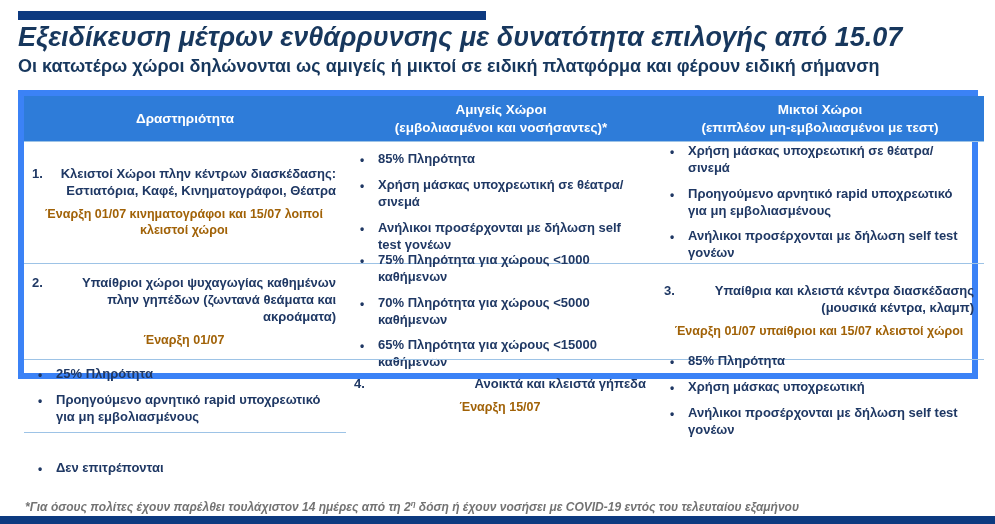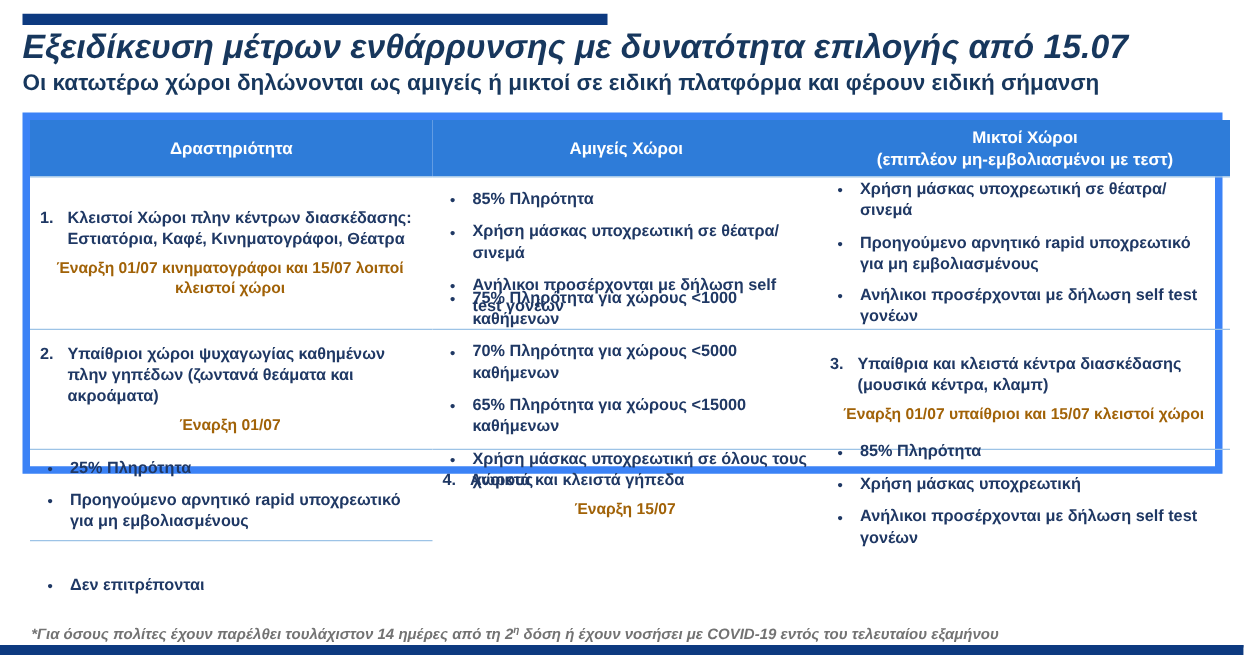--- a/index.html
+++ b/index.html
@@ -29,21 +29,21 @@
     text-align:center; line-height:1.3;
   }
   .cell {
     border-top:1px solid #9dc3e6;
     display:flex; flex-direction:column; justify-content:center;
     color:#1f3864; font-weight:bold; font-size:13px; line-height:1.3;
   }
   .col-act { padding:6px 10px 6px 8px; }
   .act-line { display:flex; }
   .act-num { width:22px; flex:0 0 22px; }
-  .act-text { flex:1; }
+  .act-text { flex:1;text-align:right; }
   .start-note {
     margin-top:7px; text-align:center; color:#a16207; font-size:12.5px; font-weight:bold; line-height:1.25;
   }
   .col-list { padding:6px 6px 6px 14px; gap:9px; }
   .bi { display:flex; }
   .dot { flex:0 0 18px; }
   .dot::before { content:"•"; font-size:12px; position:relative; top:1px; }
   .bt { flex:1; padding-right:4px; }
   .footer {
     position:absolute; left:0; top:499px; width:995px;
@@ -61,20 +61,21 @@
   <div class="title">Εξειδίκευση μέτρων ενθάρρυνσης με δυνατότητα επιλογής από 15.07</div>
   <div class="subtitle">Οι κατωτέρω χώροι δηλώνονται ως αμιγείς ή μικτοί σε ειδική πλατφόρμα και φέρουν ειδική σήμανση</div>
 
   <div class="table">
 
     <div class="hcell">
       <span>Δραστηριότητα</span>
     </div>
     <div class="hcell">
       <span>Αμιγείς Χώροι</span>
+      <span>(εμβολιασμένοι και νοσήσαντες)*</span>
     </div>
     <div class="hcell">
       <span>Μικτοί Χώροι</span>
       <span>(επιπλέον μη-εμβολιασμένοι με τεστ)</span>
     </div>
 
     <div class="cell col-act">
       <div class="act-line">
         <span class="act-num">1.</span>
         <span class="act-text">Κλειστοί Χώροι πλην κέντρων διασκέδασης: Εστιατόρια, Καφέ, Κινηματογράφοι, Θέατρα</span>
@@ -123,24 +124,20 @@
           <span class="bt">75% Πληρότητα για χώρους &lt;1000 καθήμενων</span>
         </div>
       <div class="bi">
           <span class="dot"></span>
           <span class="bt">70% Πληρότητα για χώρους &lt;5000 καθήμενων</span>
         </div>
       <div class="bi">
           <span class="dot"></span>
           <span class="bt">65% Πληρότητα για χώρους &lt;15000 καθήμενων</span>
         </div>
-      <div class="bi">
-          <span class="dot"></span>
-          <span class="bt">Χρήση μάσκας υποχρεωτική σε όλους τους χώρους</span>
-        </div>
     </div>
 
     <div class="cell col-act">
       <div class="act-line">
         <span class="act-num">3.</span>
         <span class="act-text">Υπαίθρια και κλειστά κέντρα διασκέδασης (μουσικά κέντρα, κλαμπ)</span>
       </div>
       <div class="start-note">Έναρξη 01/07 υπαίθριοι και 15/07 κλειστοί χώροι</div>
     </div>
     <div class="cell col-list">

